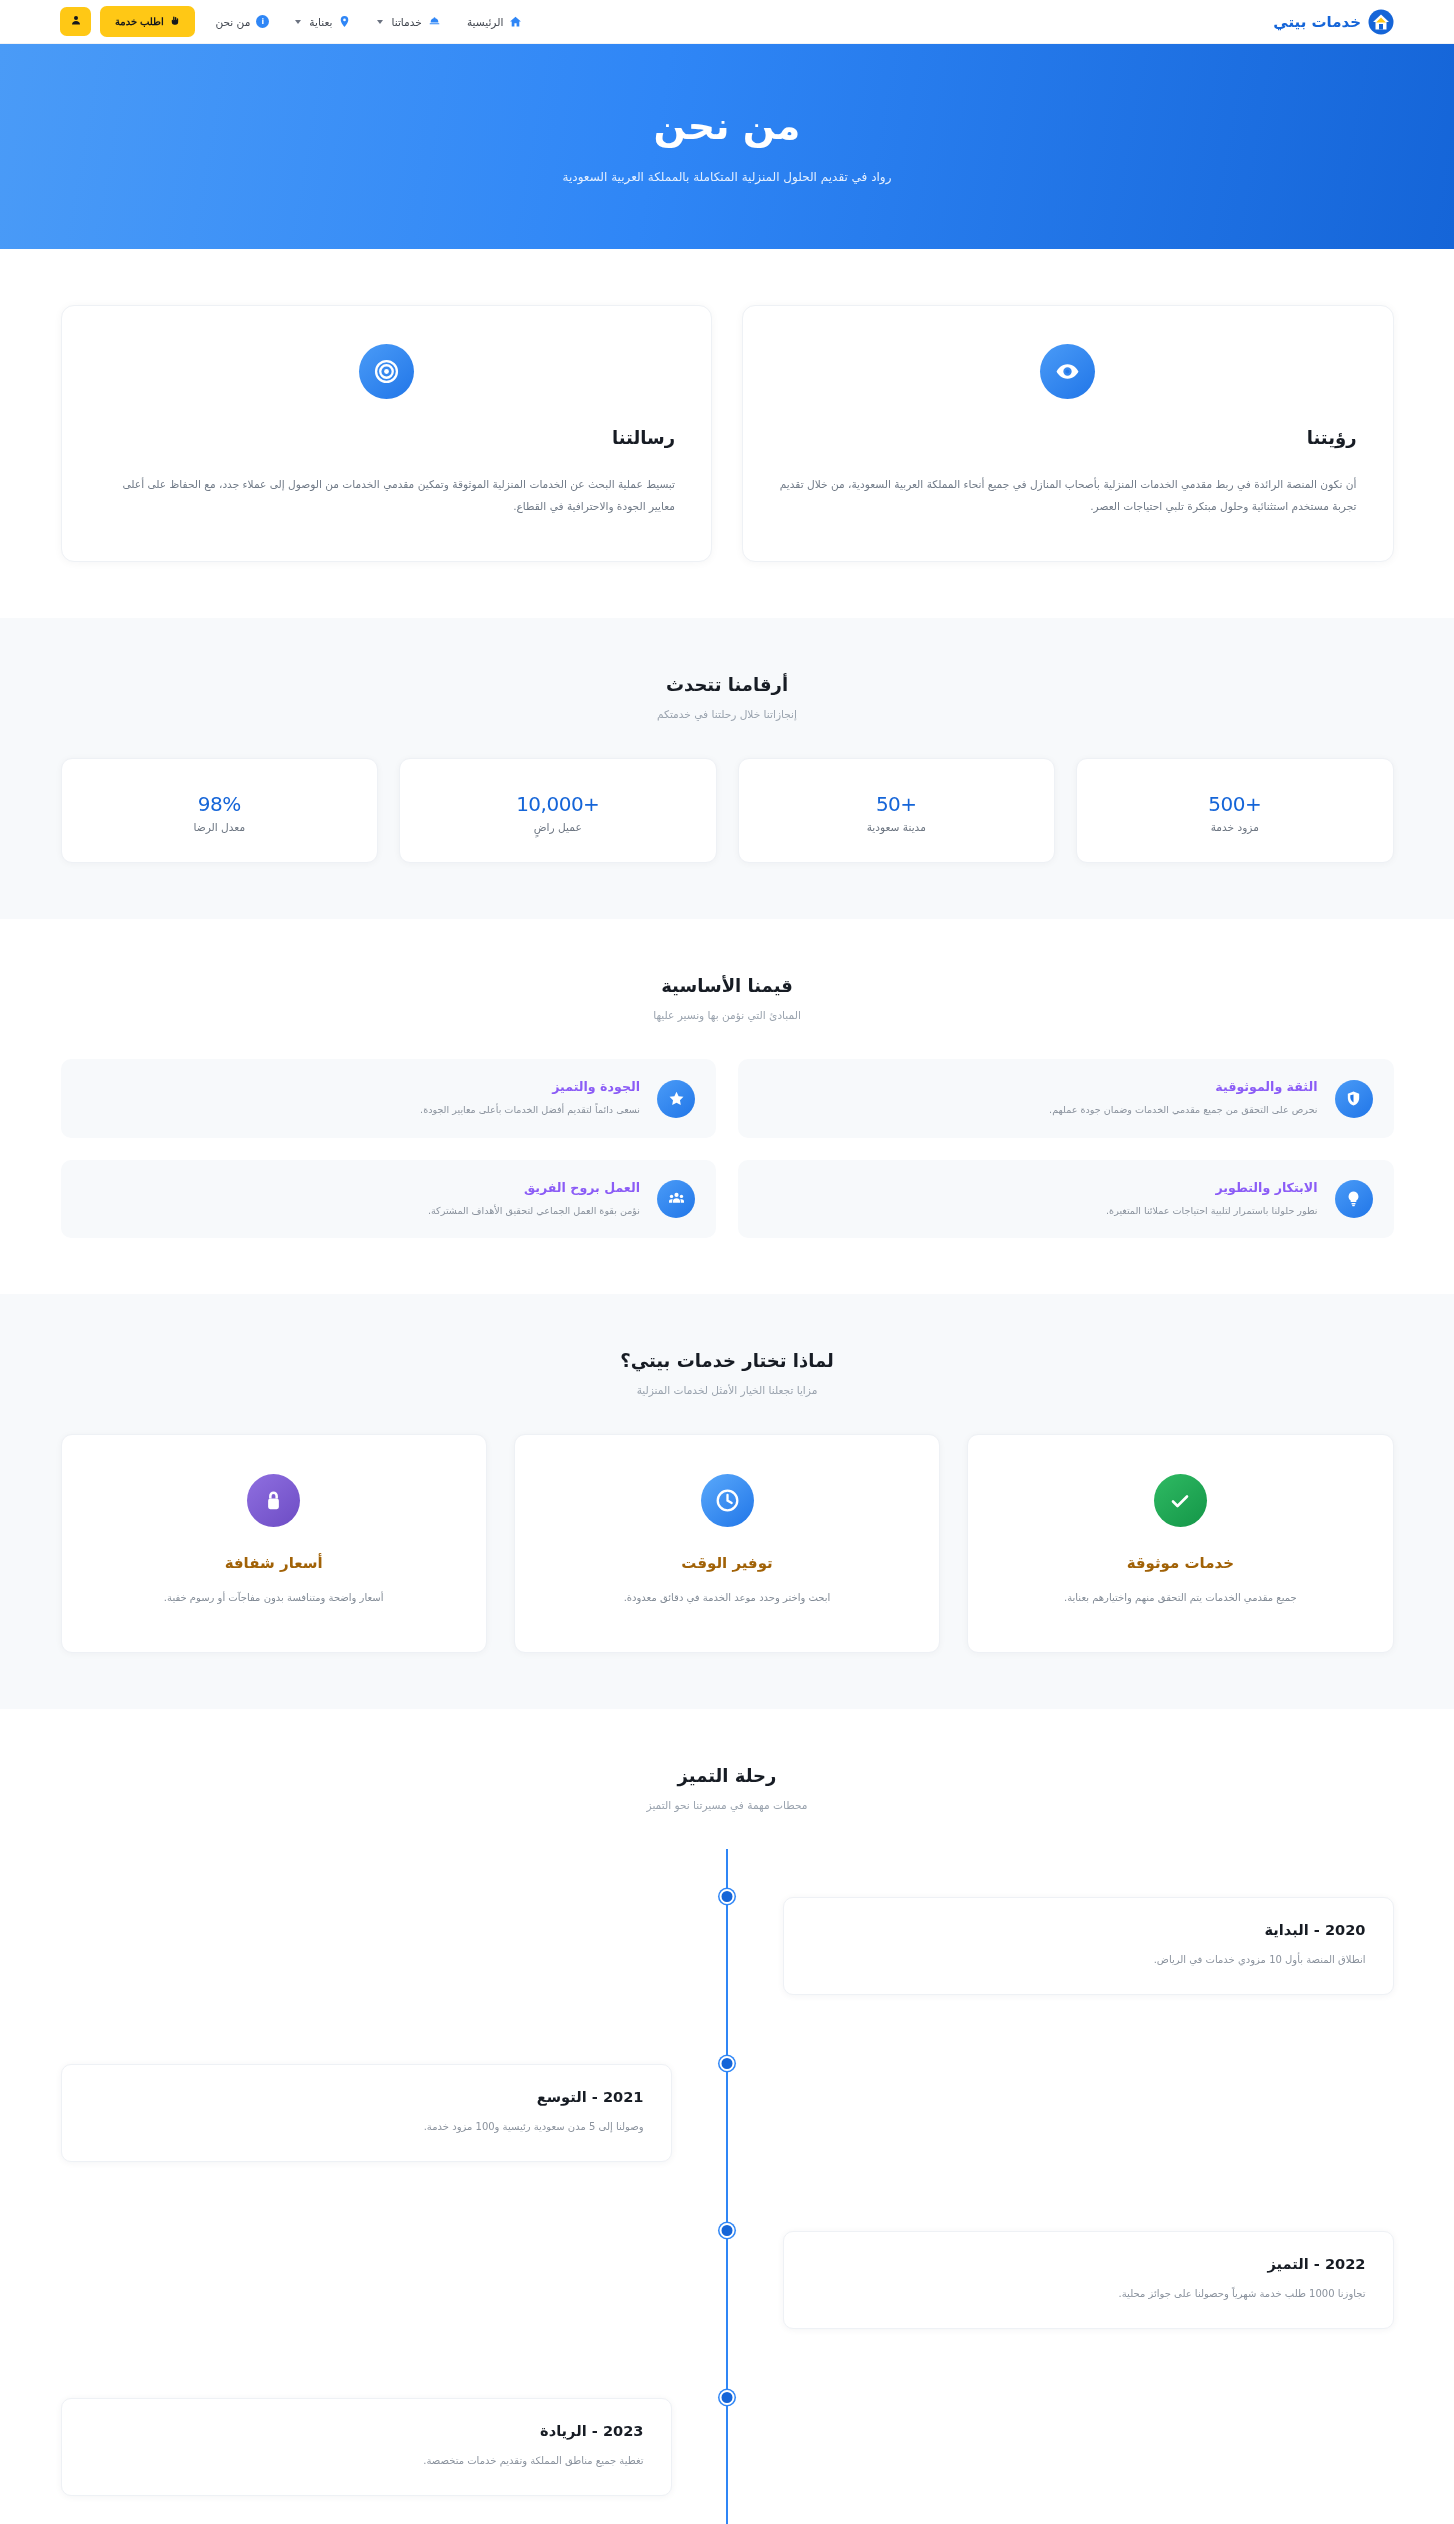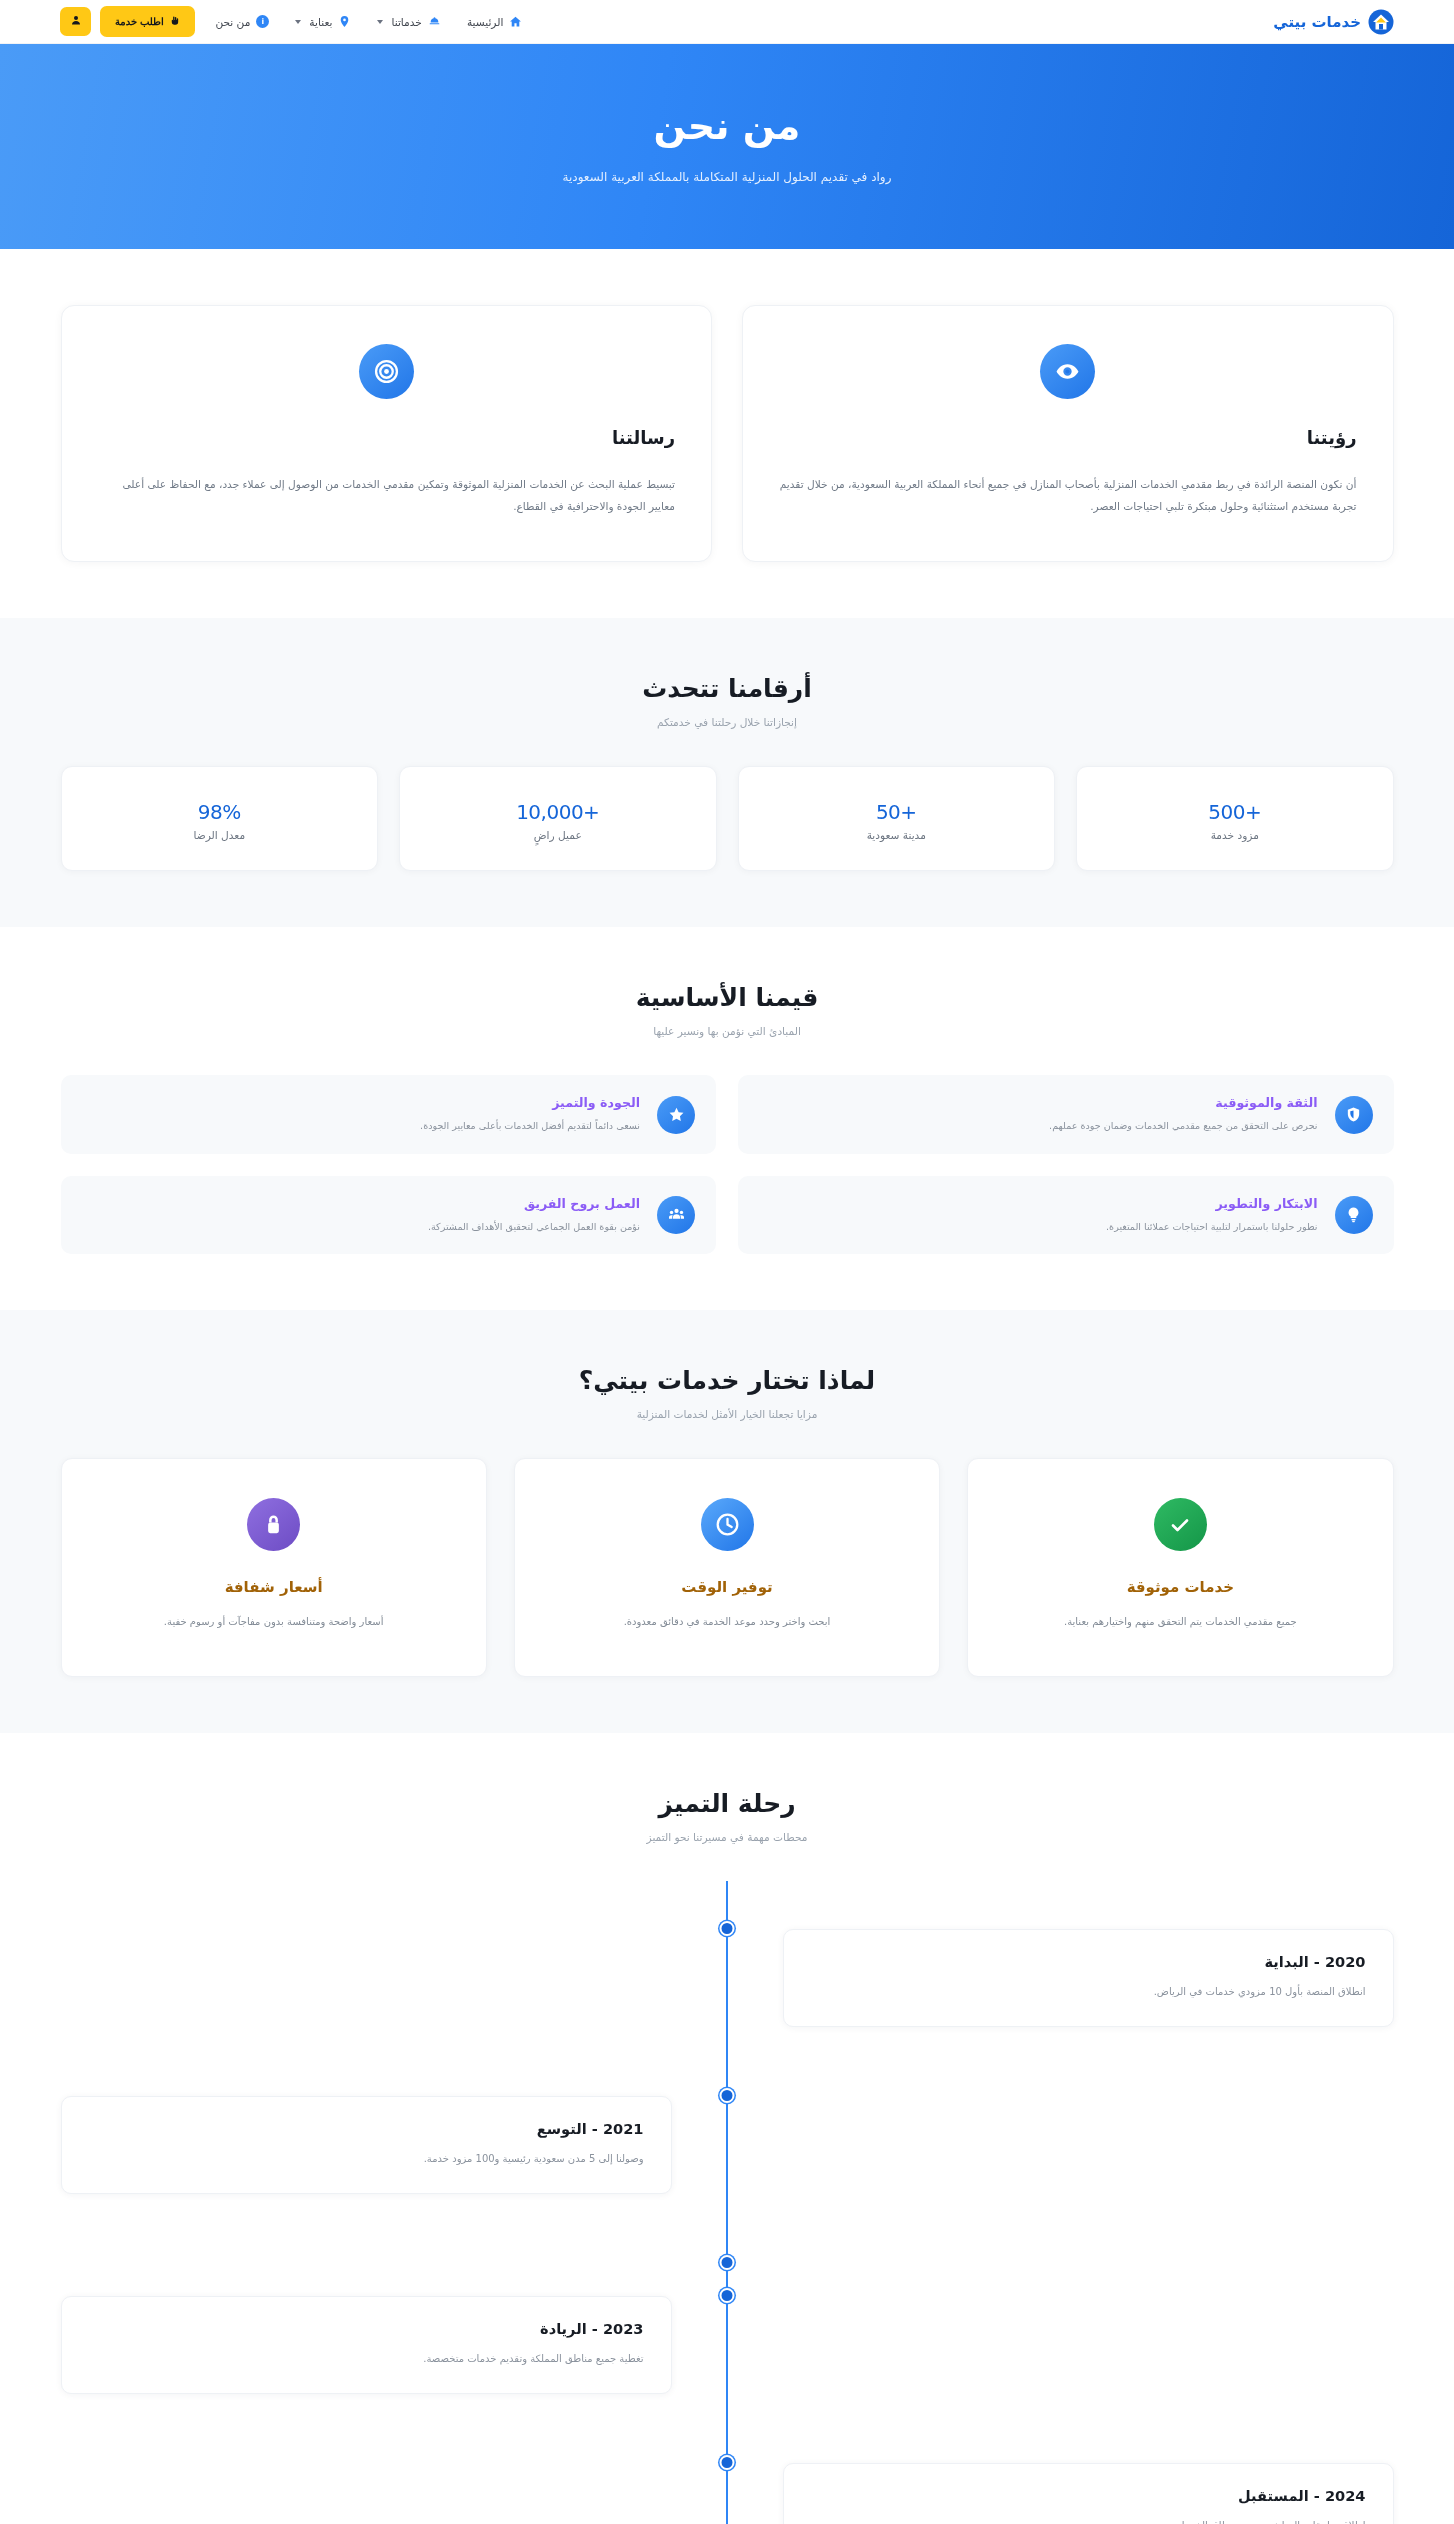--- a/index.html
+++ b/index.html
@@ -46,21 +46,21 @@
     background:linear-gradient(100deg,#4a9bf7 0%,#2f86f6 45%,#1565d8 100%);
     padding:60px 0 65px; text-align:center; color:#fff;
   }
   .hero h1 { font-size:38px; font-weight:800; letter-spacing:-0.5px; margin-bottom:22px; }
   .hero p { font-size:12px; color:#e3efff; font-weight:400; }
 
   
   .section { padding:56px 0; }
   .section.alt { background:#f7f9fb; }
   .sec-head { text-align:center; margin-bottom:38px; }
-  .sec-head h2 { font-size:25px; font-weight:800; color:#171c24; margin-bottom:13px; }
+  .sec-head h2 { font-size:18px; font-weight:800; color:#171c24; margin-bottom:13px; }
   .sec-head p { font-size:10.6px; color:#9aa3ae; }
 
   
   .mv-grid { display:grid; grid-template-columns:1fr 1fr; gap:30px; }
   .mv-card {
     background:#fff; border:0.5px solid #eef1f5; border-radius:13px;
     padding:38px 36px 44px; text-align:right;
     box-shadow:0 1px 8px rgba(16,30,54,.045);
   }
   .mv-icon {
@@ -380,20 +380,24 @@
           <span class="tl-dot"></span>
         </div>
         <div class="tl-row left">
           <div class="tl-card">
             <h4>2021 - التوسع</h4>
             <p>وصولنا إلى 5 مدن سعودية رئيسية و100 مزود خدمة.</p>
           </div>
           <span class="tl-dot"></span>
         </div>
         <div class="tl-row right">
+          <div class="tl-card">
+            <h4>2022 - التميز</h4>
+            <p>تجاوزنا 1000 طلب خدمة شهرياً وحصولنا على جوائز محلية.</p>
+          </div>
           <span class="tl-dot"></span>
         </div>
         <div class="tl-row left">
           <div class="tl-card">
             <h4>2023 - الريادة</h4>
             <p>تغطية جميع مناطق المملكة وتقديم خدمات متخصصة.</p>
           </div>
           <span class="tl-dot"></span>
         </div>
         <div class="tl-row right">

